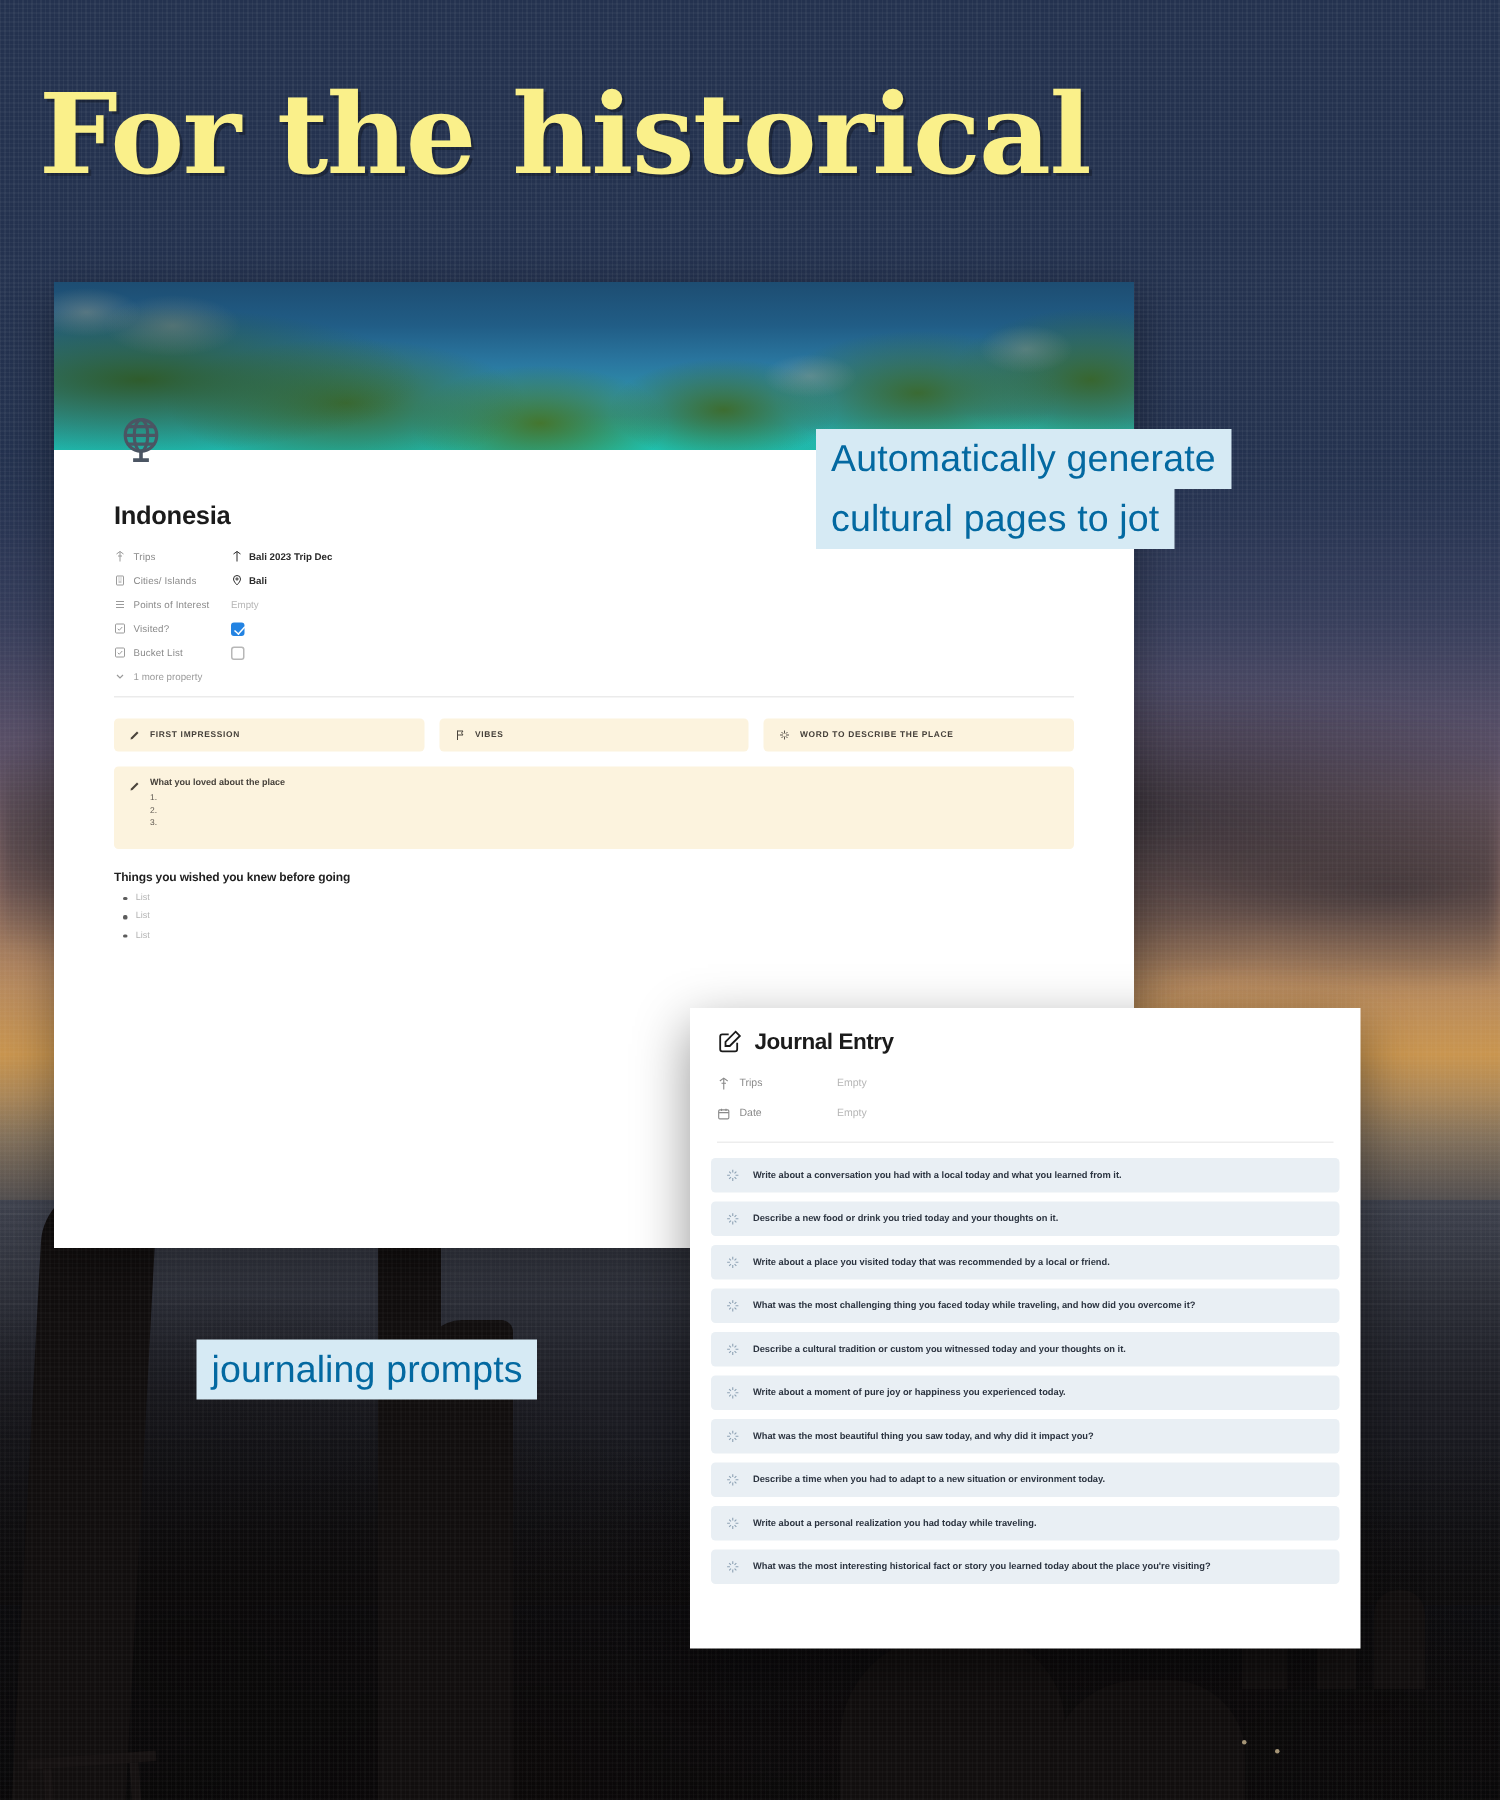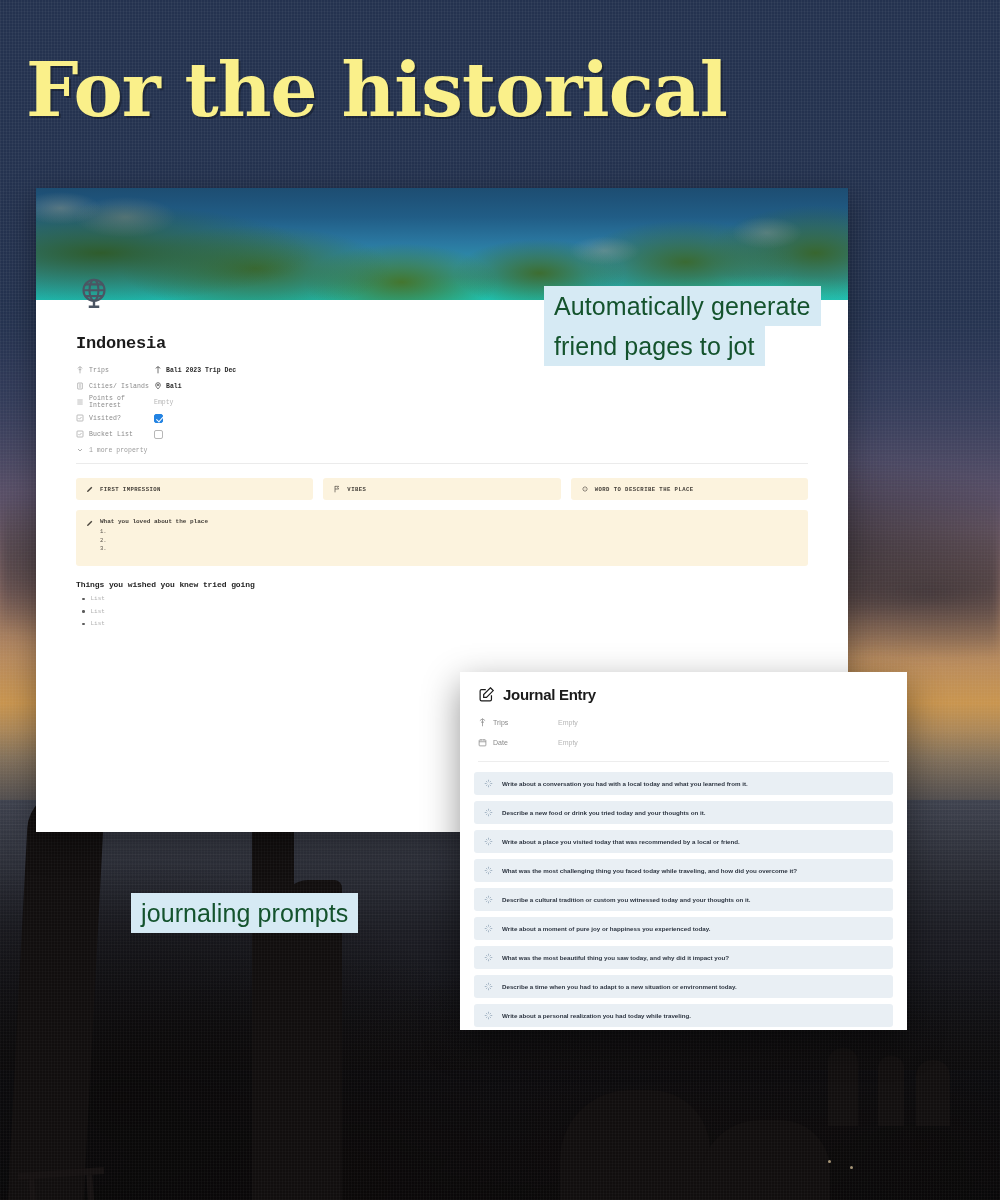--- a/index.html
+++ b/index.html
@@ -92,25 +92,24 @@
     line-height: 84px;
     letter-spacing: -1px;
     color: #faf08a;
     text-shadow: 2px 2px 0 rgba(0,0,0,.28);
     white-space: nowrap;
   }
 
   
   #country-page {
     position: absolute; left: 36px; top: 188px;
-    width: 812px; height: 644px;
+    width: 720px; height: 644px;
     background: #ffffff;
     box-shadow: 0 10px 30px rgba(0,0,0,.35);
     overflow: hidden;
-    font-family: Liberation Mono, monospace;
   }
   .cover {
     position: relative; height: 112px; width: 100%;
     background:
       radial-gradient(42% 70% at 8% 58%, #2f5c2c 0%, rgba(47,92,44,0) 62%),
       radial-gradient(26% 60% at 27% 72%, #3b6b33 0%, rgba(59,107,51,0) 64%),
       radial-gradient(18% 52% at 45% 84%, #44762f 0%, rgba(68,118,47,0) 66%),
       radial-gradient(16% 46% at 62% 76%, #3d6d31 0%, rgba(61,109,49,0) 66%),
       radial-gradient(20% 56% at 80% 66%, #3a6a33 0%, rgba(58,106,51,0) 66%),
       radial-gradient(20% 64% at 96% 58%, #38662f 0%, rgba(56,102,47,0) 66%),
@@ -172,21 +171,21 @@
   .cw-num { font-size: 5.6px; color: #5b554d; line-height: 8.5px; }
 
   .sec { margin-top: 14px; }
   .sec-h { font-size: 8px; font-weight: 700; color: #1f1f1f; letter-spacing: -.1px; margin-bottom: 4px; }
   .sec-li { display: flex; align-items: center; gap: 6px; font-size: 6px; color: #b2b2b2; height: 12.5px; padding-left: 6px; }
   .bullet { width: 2.5px; height: 2.5px; border-radius: 50%; background: #5c5c5c; flex: none; }
 
   
   #journal-card {
     position: absolute; left: 460px; top: 672px;
-    width: 447px; height: 358px;
+    width: 447px; height: 427px;
     background: #fff;
     box-shadow: 0 12px 34px rgba(0,0,0,.42);
     overflow: hidden;
   }
   .j-head { padding: 14px 18px 0 18px; }
   .j-title { display: flex; align-items: center; gap: 8px; font-size: 15px; font-weight: 700; color: #1b1b1b; letter-spacing: -.3px; }
   .j-props { margin-top: 9px; }
   .j-row { display: flex; align-items: center; height: 20px; }
   .j-label { display: flex; align-items: center; gap: 6px; width: 80px; flex: none; font-size: 7px; color: #8a8a8a; }
   .j-val { font-size: 7px; color: #b6b6b6; }
@@ -199,21 +198,21 @@
     padding: 7px 10px; margin-bottom: 6px; min-height: 23px;
   }
   .prompt-text { font-size: 6.2px; color: #2c3440; line-height: 9px; font-weight: 600; }
   .sparkle { width: 9px; height: 9px; flex: none; color: #8fa3b5; }
 
   
   .annot { position: absolute; }
   .annot .line {
     display: inline-block;
     background: #d6eaf4;
-    color: #14532d;
+    color: #0369a1;
     font-size: 25px;
     line-height: 40px;
     padding: 0 10px;
     white-space: nowrap;
     font-weight: 400;
     letter-spacing: .1px;
   }
   #annot-auto { left: 544px; top: 286px; }
   #annot-prompts { left: 131px; top: 893px; }
 </style>
@@ -365,40 +364,40 @@
         <div class="cw-title">What you loved about the place</div>
         <div class="cw-num">1.</div>
         <div class="cw-num">2.</div>
         <div class="cw-num">3.</div>
       </div>
     </div>
 
 
 
     <div class="sec">
-      <div class="sec-h">Things you wished you knew tried going</div>
+      <div class="sec-h">Things you wished you knew before going</div>
       <div class="sec-li">
           <span class="bullet"></span>
           <span>List</span>
         </div>
       <div class="sec-li">
           <span class="bullet"></span>
           <span>List</span>
         </div>
       <div class="sec-li">
           <span class="bullet"></span>
           <span>List</span>
         </div>
     </div>
   </div>
 </div>
 
 <div class="annot" id="annot-auto">
   <div><span class="line">Automatically generate</span></div>
-  <div><span class="line">friend pages to jot</span></div>
+  <div><span class="line">cultural pages to jot</span></div>
 </div>
 
 <div id="journal-card">
   <div class="j-head">
     <div class="j-title">
       <svg style="width:17px;height:17px;flex:none" viewBox="0 0 24 24" fill="none" stroke="#1b1b1b" stroke-width="1.7">
         <path d="M19 13v6a2 2 0 0 1-2 2H5a2 2 0 0 1-2-2V7a2 2 0 0 1 2-2h6"></path>
         <path d="M17.5 2.5l4 4L12 16H8v-4z"></path>
       </svg>
       <span>Journal Entry</span>

